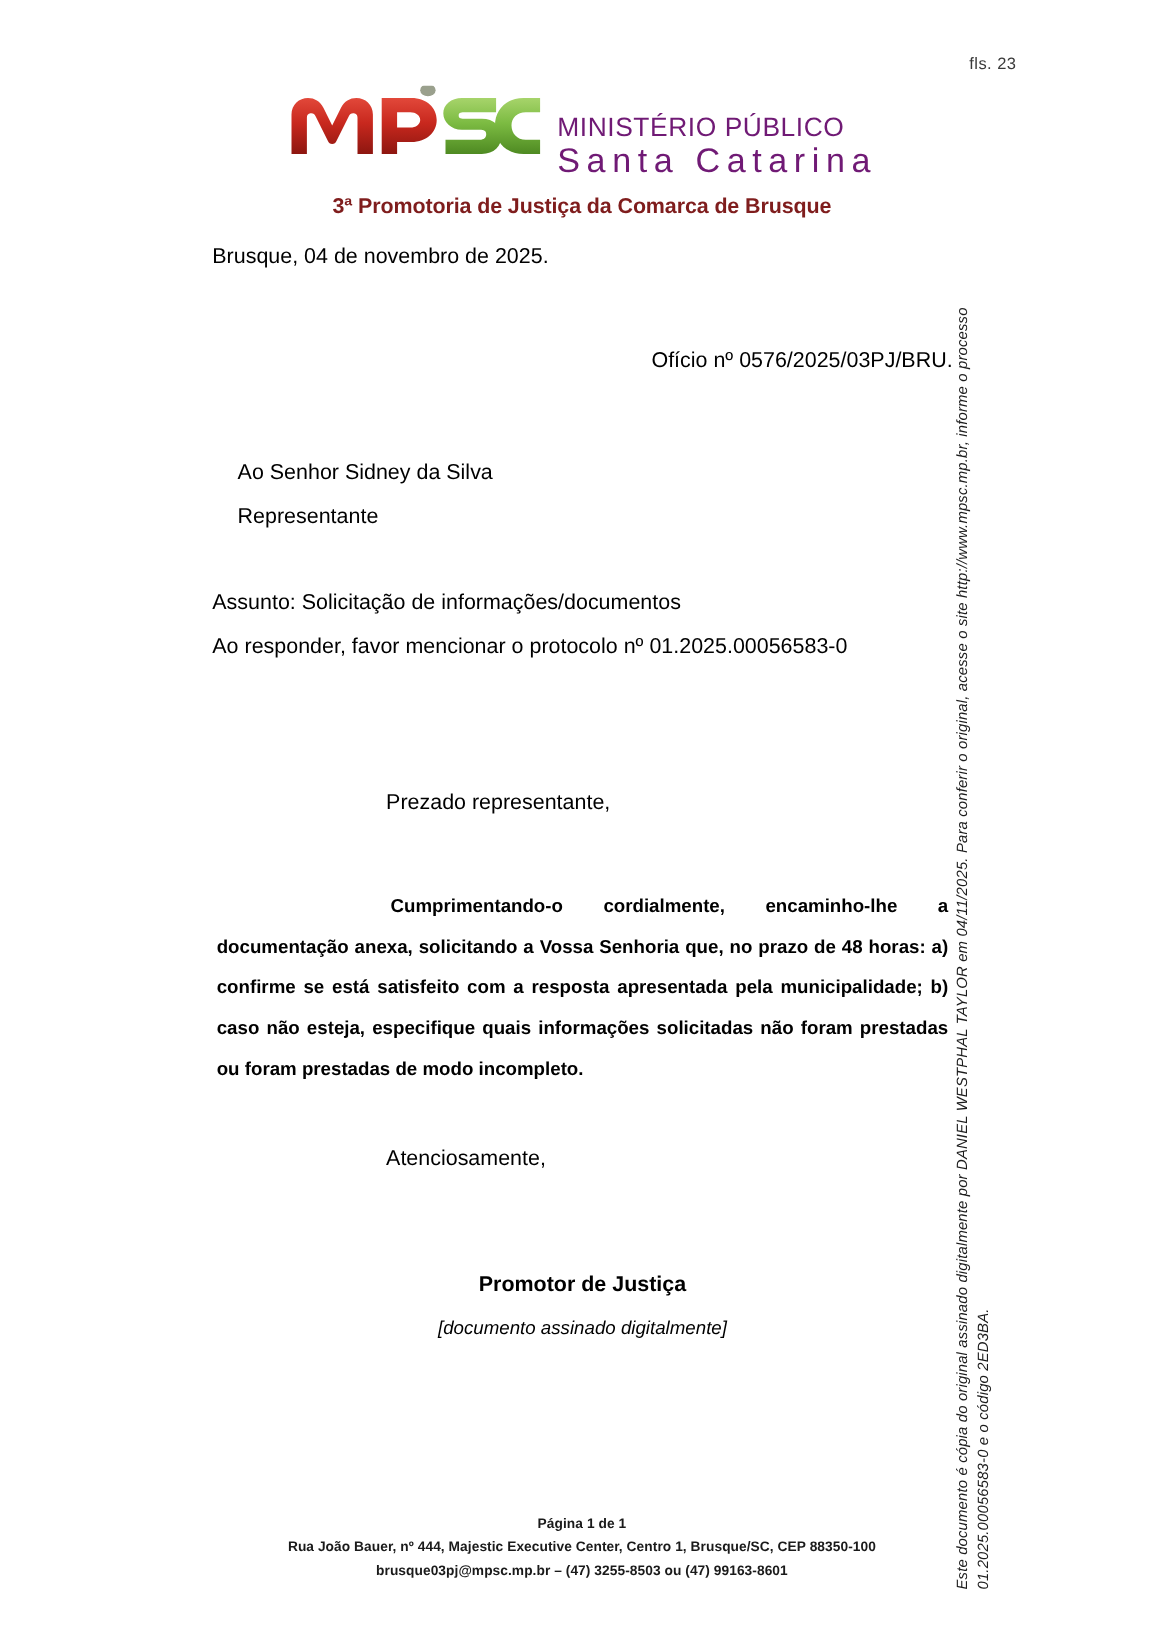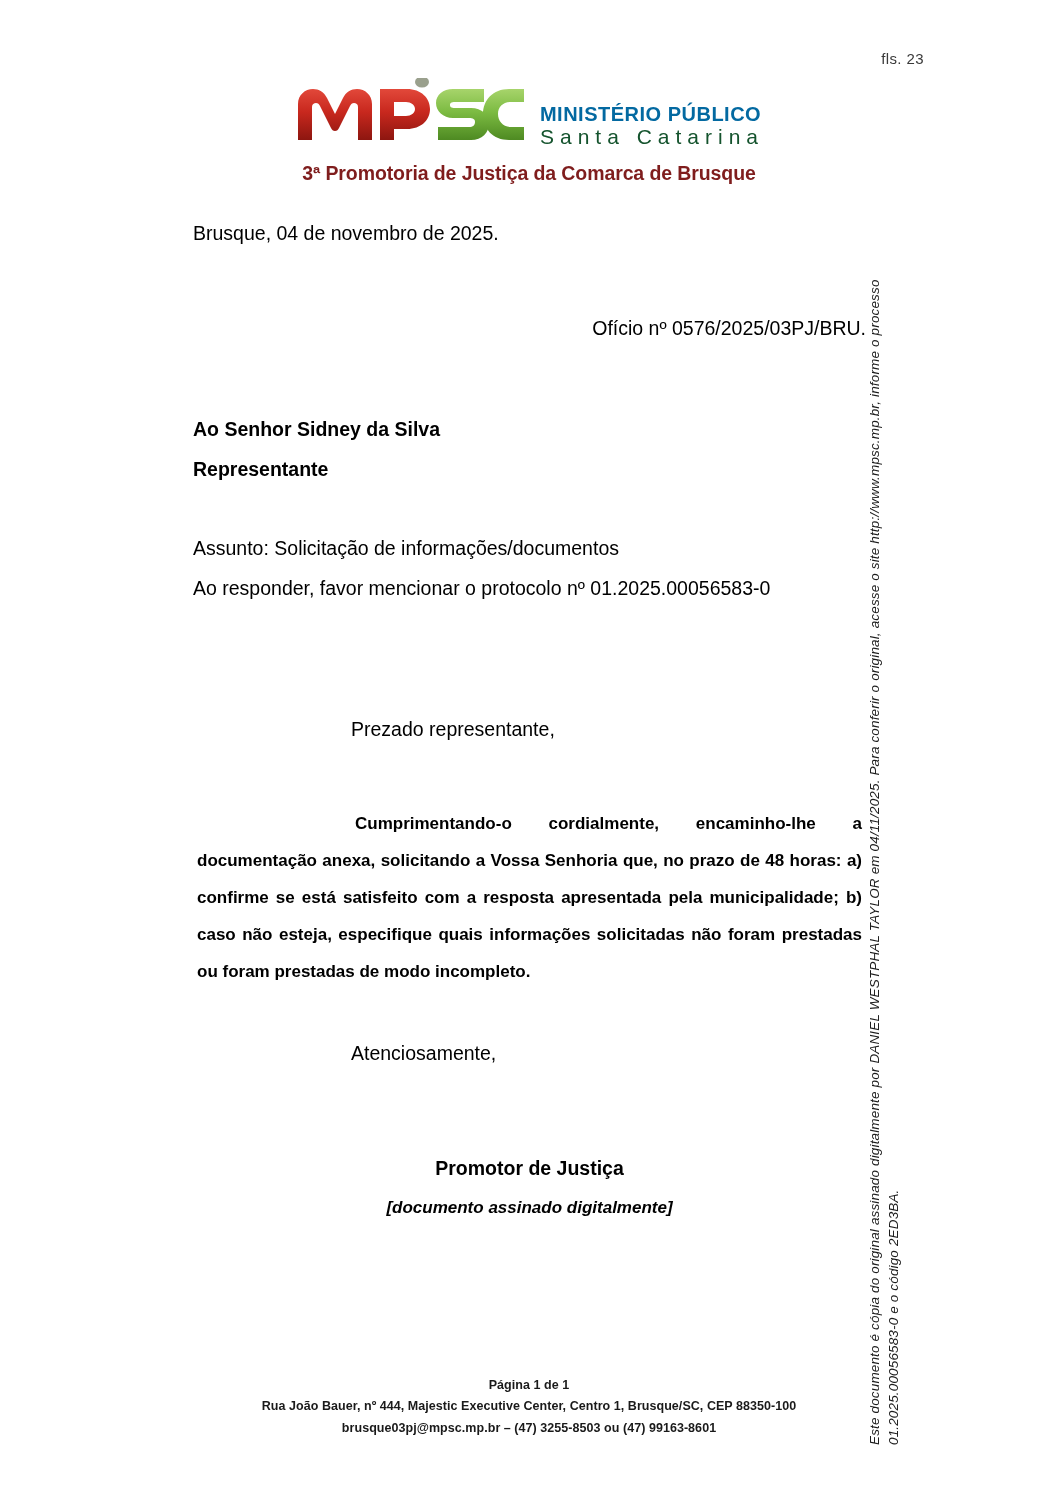--- a/index.html
+++ b/index.html
@@ -52,29 +52,29 @@
     line-height: 1;
   }
   .logo-mark svg { display: block; }
   .logo-words {
     display: flex;
     flex-direction: column;
     justify-content: center;
     padding-top: 26px;
   }
   .logo-words .ln1 {
-    font-size: 20px;
-    font-weight: bold;
-    color: #0369a1;
+    font-size: 24px;
+    font-weight: normal;
+    color: #701a75;
     letter-spacing: 0.5px;
     line-height: 1.05;
   }
   .logo-words .ln2 {
-    font-size: 21px;
-    color: #14532d;
+    font-size: 31px;
+    color: #701a75;
     letter-spacing: 6.0px;
     line-height: 1.1;
   }
   .promotoria {
     margin-top: 14px;
     font-size: 19.5px;
     font-weight: bold;
     color: #7f1d1d;
     letter-spacing: -0.1px;
   }
@@ -96,22 +96,23 @@
     font-size: 19.5px;
     margin-bottom: 0;
   }
   .oficio-line {
     font-size: 19.5px;
     text-align: right;
     font-weight: normal;
   }
   .recipient {
     font-size: 19.5px;
-    font-weight: bold;
-    line-height: 1.0;
+    font-weight: normal;
+    line-height: 1.0;
+    margin-left: 23px;
   }
   .subject {
     font-size: 19.5px;
     line-height: 1.0;
   }
   .greeting {
     font-size: 19.5px;
     margin-left: 158px;
   }
   .paragraph {
@@ -138,21 +139,21 @@
     line-height: 1.0;
   }
   .signature .sig-role {
     font-size: 19.5px;
     font-weight: bold;
     line-height: 1.0;
     margin-top: 22px;
   }
   .signature .sig-note {
     font-size: 17px;
-    font-weight: bold;
+    font-weight: normal;
     font-style: italic;
     line-height: 1.0;
     margin-top: 20px;
   }
 
   
   .footer {
     position: absolute;
     left: 0;
     right: 0;

